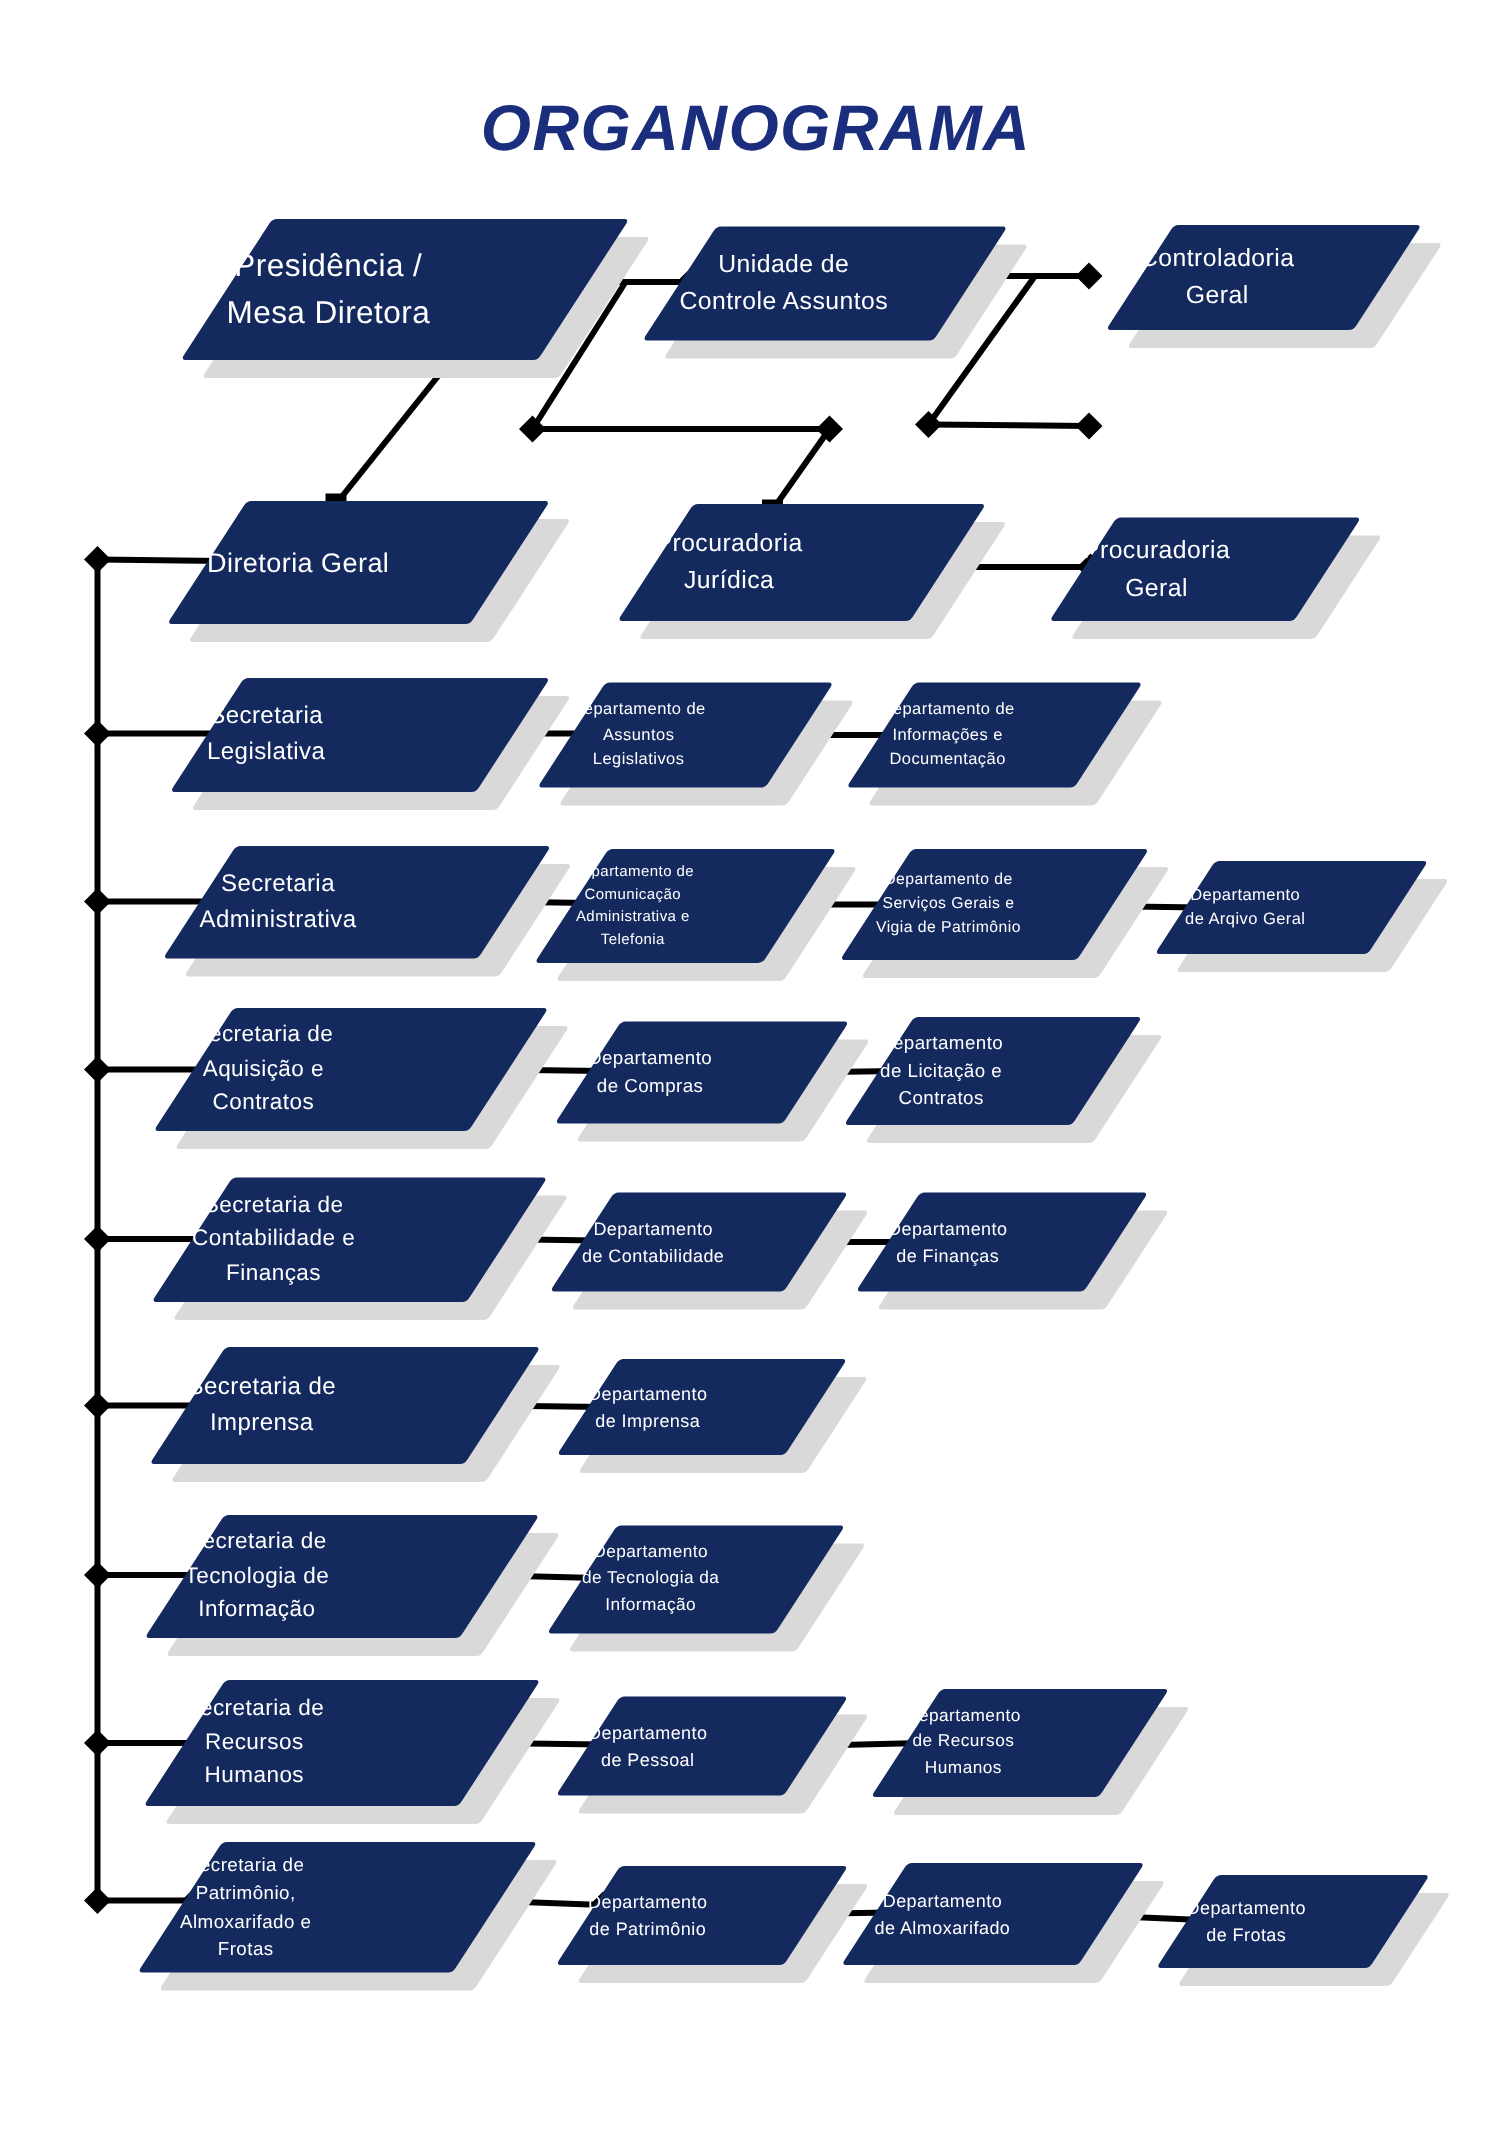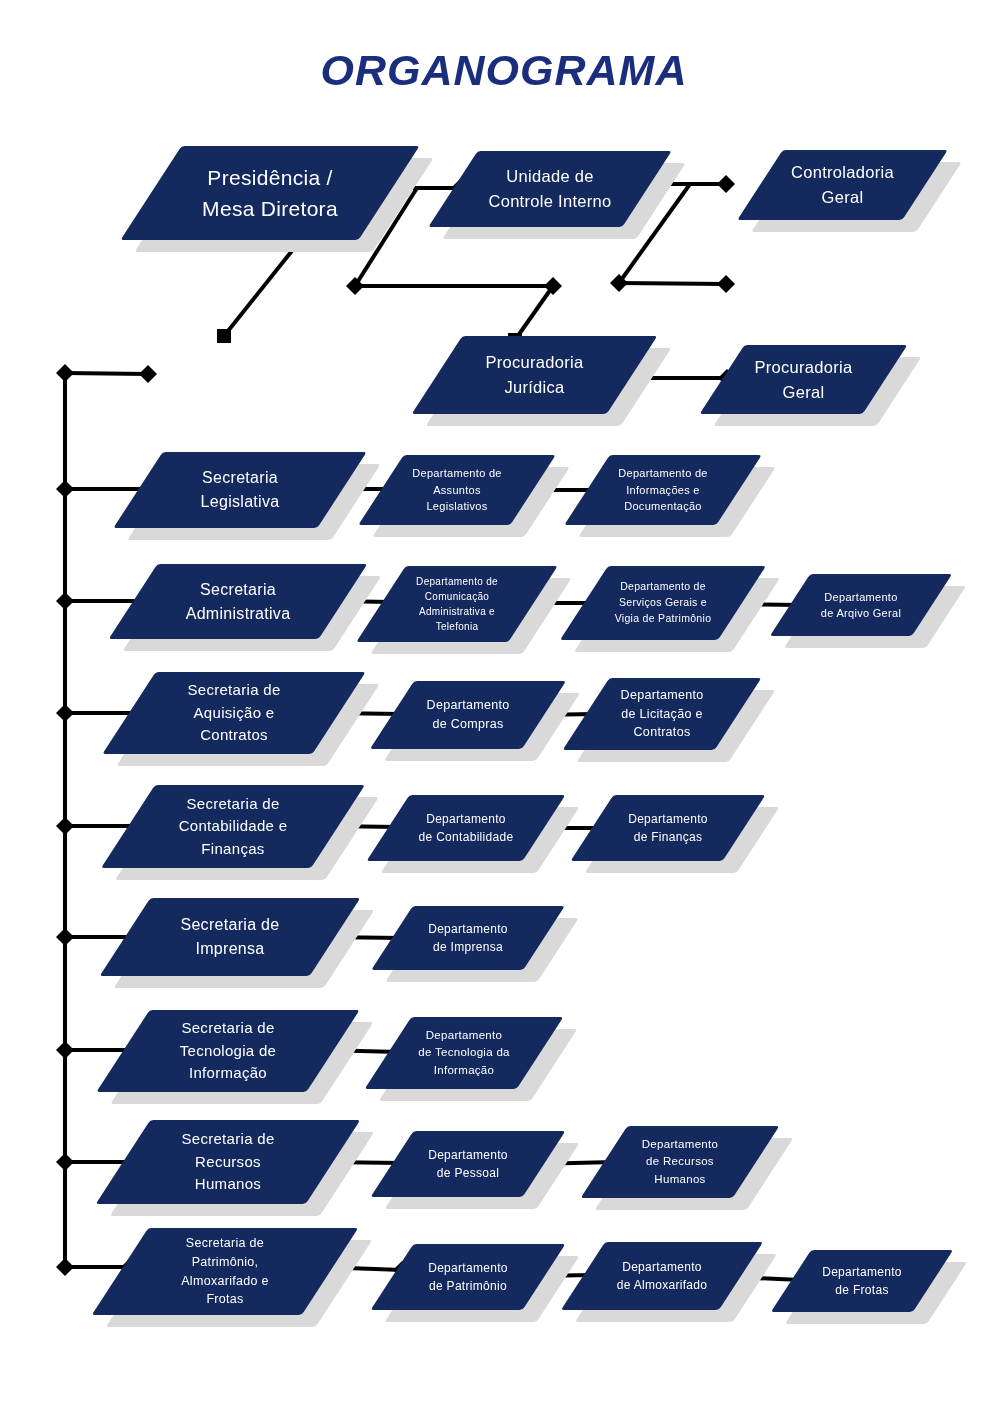--- a/index.html
+++ b/index.html
@@ -12,35 +12,35 @@
   }
   .page-title{
     position:absolute;
     left:0; right:0; top:46px;
     text-align:center;
     font-size:43px;
     font-weight:bold;
     font-style:italic;
     letter-spacing:1px;
     color:#1b2e7d;
-    margin:0;
+    margin:16px;
   }
   .connectors{
     position:absolute; inset:0;
     z-index:1;
   }
   .connectors line{ stroke:#000; stroke-width:4; }
   .connectors .mk{ fill:#000; }
   .node{
     --sk:-33deg;
     position:absolute;
     z-index:2;
     display:flex;
     align-items:center;
-    justify-content:center;
+    justify-content:flex-start;
     text-align:center;
     color:#fff;
   }
   .node::before{ 
     content:"";
     position:absolute; inset:0;
     background:#d9d9d9;
     transform:translate(14px,12px) skewX(var(--sk));
     border-radius:3px;
     z-index:0;
@@ -188,27 +188,30 @@
       <use href="#dm" x="801" y="1280" class="mk"></use>
     </g>
   </svg>
 
   <div class="node" style="left:151px;top:146px;width:238px;height:94px;font-size:21px">
       <span class="lbl">Presidência /
 Mesa Diretora</span>
     </div>
   <div class="node" style="left:453px;top:151px;width:194px;height:76px;font-size:16.5px">
       <span class="lbl">Unidade de
-Controle Interno</span>
+Controle Assuntos</span>
     </div>
   <div class="node" style="left:760px;top:150px;width:165px;height:70px;font-size:16.5px">
       <span class="lbl">Controladoria
 Geral</span>
     </div>
 
+  <div class="node" style="left:138px;top:334px;width:202px;height:82px;font-size:18px">
+      <span class="lbl">Diretoria Geral</span>
+    </div>
   <div class="node" style="left:437px;top:336px;width:195px;height:78px;font-size:16.5px">
       <span class="lbl">Procuradoria
 Jurídica</span>
     </div>
   <div class="node" style="left:722px;top:345px;width:163px;height:69px;font-size:16.5px">
       <span class="lbl">Procuradoria
 Geral</span>
     </div>
 
   <div class="node" style="left:138px;top:452px;width:204px;height:76px;font-size:16px">

